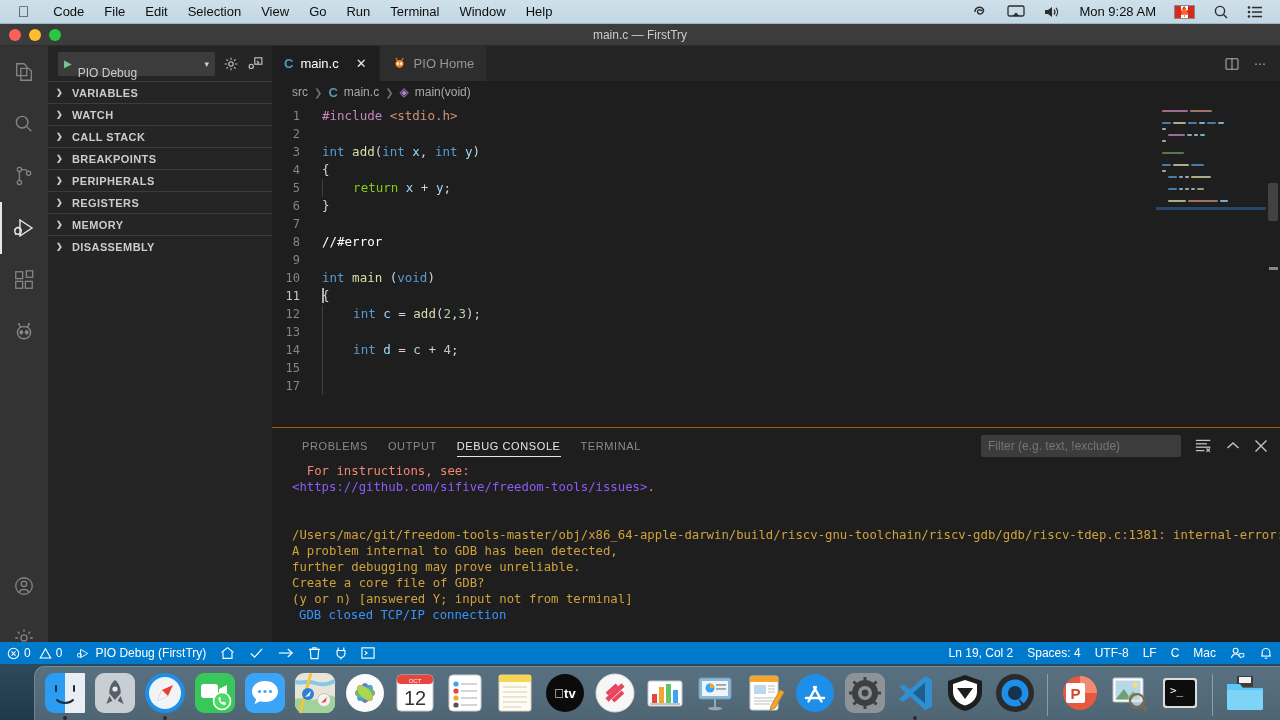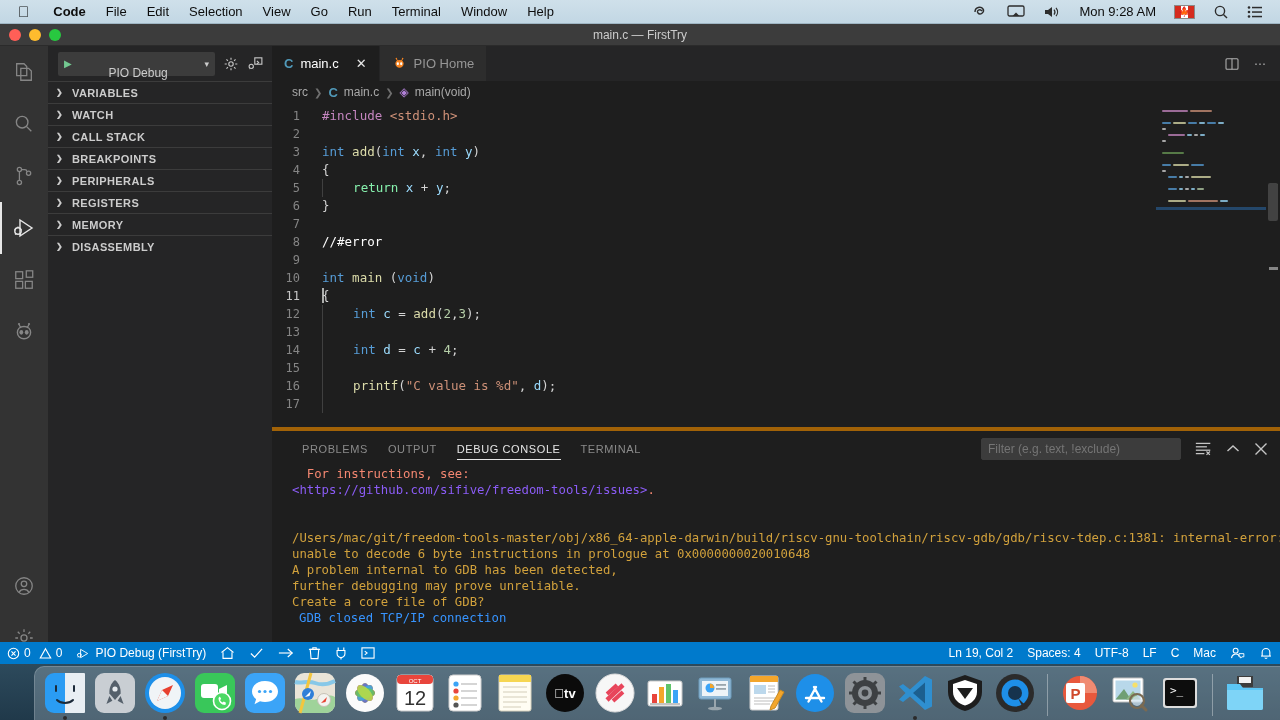--- a/index.html
+++ b/index.html
@@ -15,21 +15,21 @@
   
   .menubar {
     position: absolute; top: 0; left: 0; width: 1280px; height: 24px;
     background: linear-gradient(#cfe0ea, #c2d7e4);
     border-bottom: 1px solid #9fb6c4;
     display: flex; align-items: center; color: #0d0d0d;
     font-size: 13px; padding: 0 8px;
   }
   .menubar .apple { font-size: 15px; margin: 0 14px 0 10px; line-height: 1; }
   .menubar .mi { padding: 0 10px; white-space: nowrap; }
-  .menubar .mi.bold { font-weight: bold; }
+  .menubar .mi.bold { font-weight: normal; }
   .menubar .spacer { flex: 1; }
   .menubar .right-item { padding: 0 9px; display: flex; align-items: center; }
   .flagbox {
     width: 21px; height: 14px; background: #fff; border: 1px solid #8a8a8a;
     position: relative; display: inline-block;
   }
   .flagbox::before, .flagbox::after {
     content: ""; position: absolute; top: 0; bottom: 0; width: 6px; background: #d52b1e;
   }
   .flagbox::before { left: 0; }
@@ -81,21 +81,21 @@
   }
   .debug-toolbar {
     height: 35px; display: flex; align-items: center; padding: 0 8px 0 10px; gap: 8px;
   }
   .launch-select {
     flex: 1; height: 24px; background: #3c3c3c; border-radius: 2px;
     display: flex; align-items: center; gap: 6px; padding: 0 6px; color: #cccccc;
     font-size: 12px; min-width: 0;
   }
   .launch-select .play { color: #73c991; font-size: 10px; }
-  .launch-select .label { flex: 1; text-align: center; overflow: hidden; white-space: nowrap; margin-top: 19px; }
+  .launch-select .label { flex: 1; text-align: left; overflow: hidden; white-space: nowrap; margin-top: 19px; }
   .launch-select .chev { color: #cccccc; font-size: 9px; }
   .tbicon { color: #c5c5c5; display: flex; align-items: center; }
   .section {
     height: 22px; display: flex; align-items: center; gap: 4px; padding-left: 8px;
     color: #cccccc; font-size: 11px; font-weight: bold; letter-spacing: .4px;
     border-top: 1px solid #3c3c3c;
   }
   .section .arrow { font-size: 8px; width: 12px; color: #cccccc; }
 
   
@@ -132,21 +132,21 @@
     flex: 0 0 50px; font-size: 12px;
   }
   .ln.current { color: #c6c6c6; }
   .ltext { position: relative; }
   .guide { border-left: 1px solid #404040; }
   .cursor {
     display: inline-block; width: 2px; height: 15px; background: #aeafad;
     vertical-align: -3px; margin-right: -2px;
   }
   .kw   { color: #569cd6; }
-  .kw2  { color: #86efac; }
+  .kw2  { color: #84cc16; }
   .fn   { color: #dcdcaa; }
   .var  { color: #9cdcfe; }
   .str  { color: #ce9178; }
   .num  { color: #b5cea8; }
   .cmt  { color: #ffffff; }
   .pp   { color: #c586c0; }
   .plain{ color: #d4d4d4; }
 
   
   .minimap {
@@ -158,21 +158,21 @@
   .mm-sel {
     position: absolute; left: 0; right: 0; height: 3px; background: #264f78; opacity: .85;
   }
   .scroll-col { position: absolute; top: 0; right: 0; width: 14px; height: 100%; }
   .scroll-thumb {
     position: absolute; right: 2px; width: 10px; background: #424242; border-radius: 2px;
   }
   .overview-mark { position: absolute; right: 2px; width: 9px; height: 3px; }
 
   
-  .panel { height: 237px; background: #1e1e1e; border-top: 4px solid #a16207; display: flex; flex-direction: column; flex: 0 0 237px; }
+  .panel { height: 237px; background: #1e1e1e; border-top: 1px solid #a16207; display: flex; flex-direction: column; flex: 0 0 237px; }
   .panel-header { height: 35px; display: flex; align-items: center; padding-left: 20px; flex: 0 0 35px; }
   .ptab {
     color: #8b8b8b; font-size: 11px; letter-spacing: .6px; padding: 0 10px; height: 35px;
     display: flex; align-items: center; position: relative; text-transform: uppercase;
   }
   .ptab.active { color: #e7e7e7; }
   .ptab.active::after {
     content: ""; position: absolute; left: 10px; right: 10px; bottom: 6px; height: 1px; background: #e7e7e7;
   }
   .panel-actions { margin-left: auto; display: flex; align-items: center; gap: 14px; padding-right: 12px; }
@@ -536,24 +536,20 @@
               <span class="ln">13</span>
               <span class="ltext guide"> </span>
             </div>
             <div class="line">
               <span class="ln">14</span>
               <span class="ltext guide"><span class="plain">    </span><span class="kw">int</span><span class="plain"> </span><span class="var">d</span><span class="plain"> = </span><span class="var">c</span><span class="plain"> + </span><span class="num">4</span><span class="plain">;</span></span>
             </div>
             <div class="line">
               <span class="ln">15</span>
               <span class="ltext guide"> </span>
-            </div>
-            <div class="line">
-              <span class="ln">16</span>
-              <span class="ltext guide"><span class="plain">    </span><span class="fn">printf</span><span class="plain">(</span><span class="str">"C value is %d"</span><span class="plain">, </span><span class="var">d</span><span class="plain">);</span></span>
             </div>
             <div class="line">
               <span class="ln">17</span>
               <span class="ltext guide"> </span>
             </div>
           </div>
 
           <div class="minimap">
             <div class="mm-line">
                 <span class="mm-seg" style="width:26px;background:#c586c0"></span>
@@ -652,24 +648,24 @@
               </span>
             </div>
           </div>
 
           <div class="console">
             <div class="cline c-err">  For instructions, see:</div>
             <div class="cline"><a class="clink">&lt;https://github.com/sifive/freedom-tools/issues&gt;</a><span class="c-err">.</span></div>
             <div class="cline">&nbsp;</div>
             <div class="cline">&nbsp;</div>
             <div class="cline c-warn2">/Users/mac/git/freedom-tools-master/obj/x86_64-apple-darwin/build/riscv-gnu-toolchain/riscv-gdb/gdb/riscv-tdep.c:1381: internal-error:</div>
-            <div class="cline c-warn2">unable to decode 6 byte instructions in prologue at 0x0000000020010648</div>
             <div class="cline c-warn2">A problem internal to GDB has been detected,</div>
             <div class="cline c-warn2">further debugging may prove unreliable.</div>
             <div class="cline c-warn2">Create a core file of GDB?</div>
+            <div class="cline c-warn2">(y or n) [answered Y; input not from terminal]</div>
             <div class="cline c-info">GDB closed TCP/IP connection</div>
 
             <div class="repl-row">
               <span class="chev">❯</span>
               <span class="repl-caret"></span>
               <span class="ph">Please start a debug session to evaluate expressions</span>
             </div>
           </div>
         </div>
 

